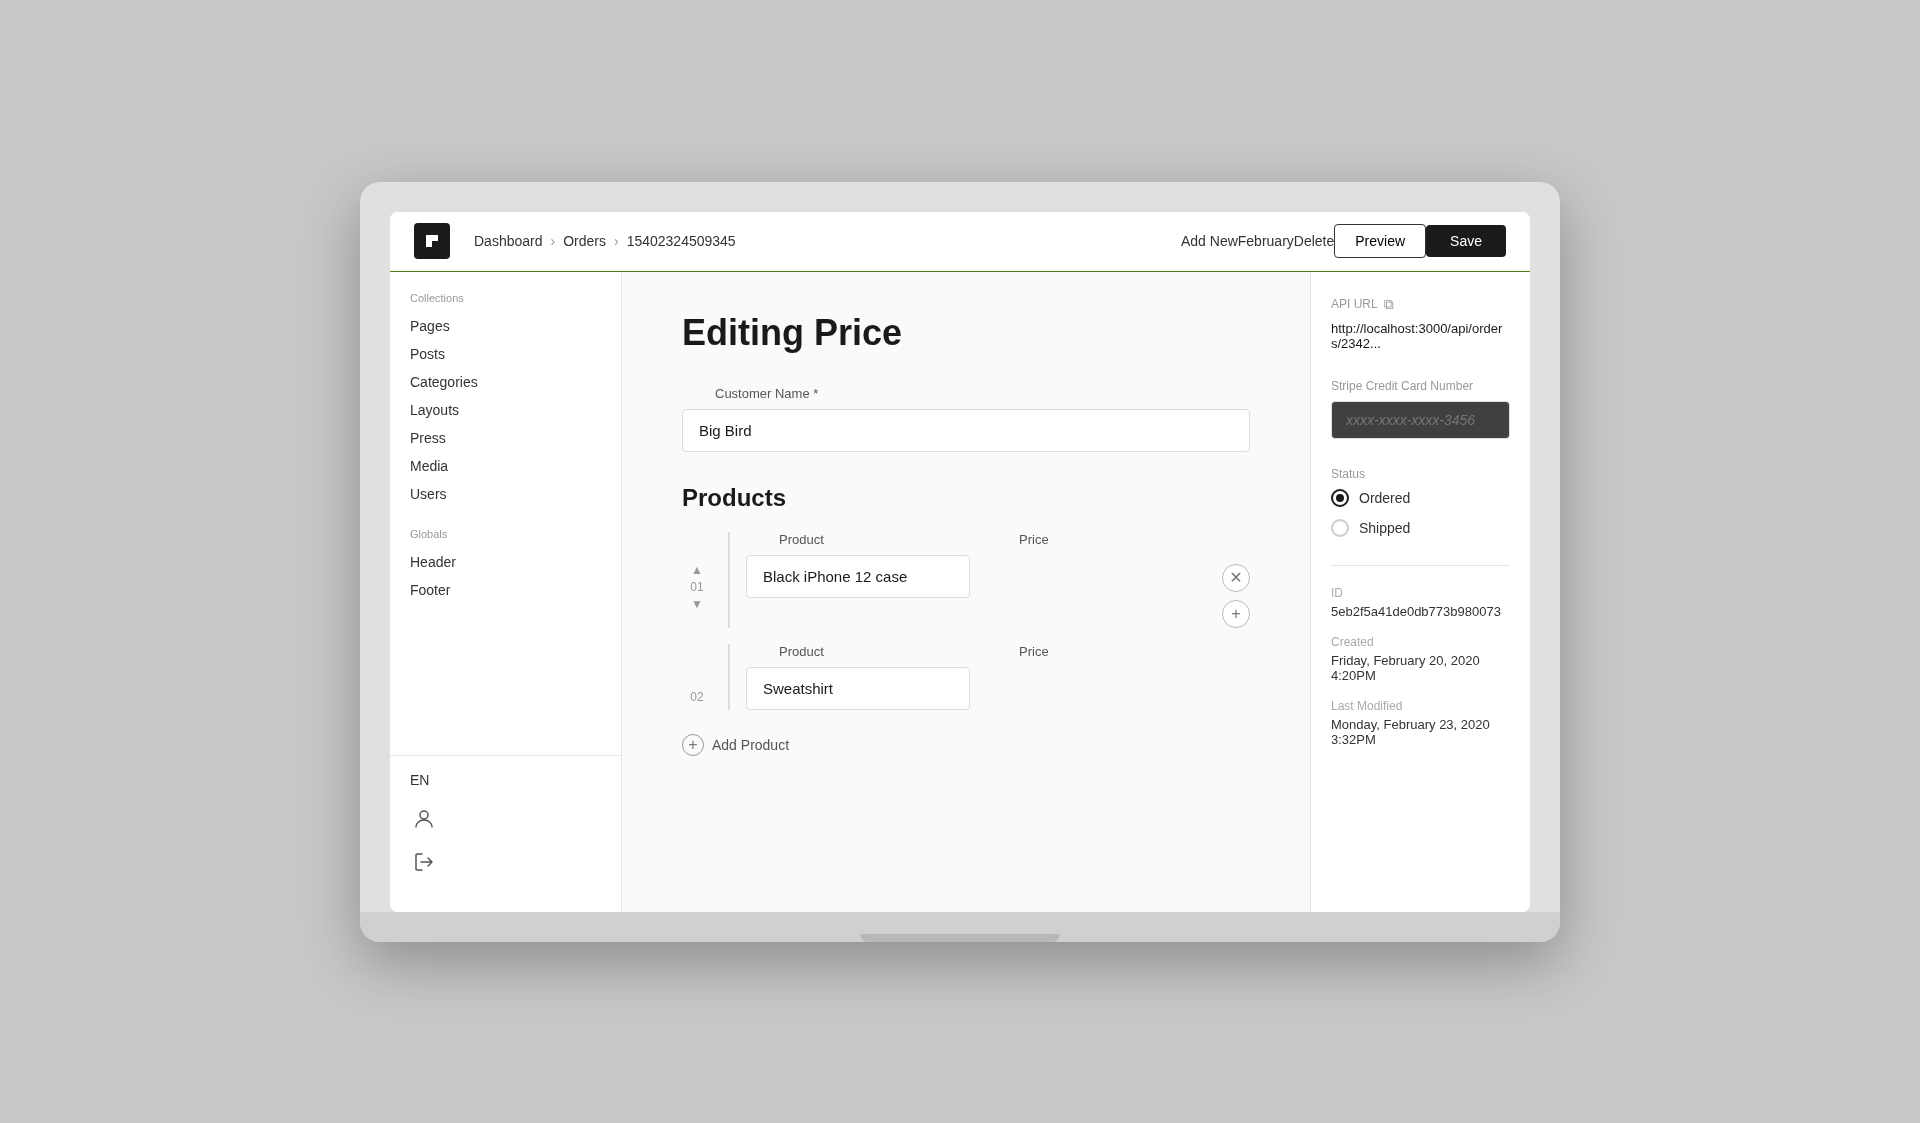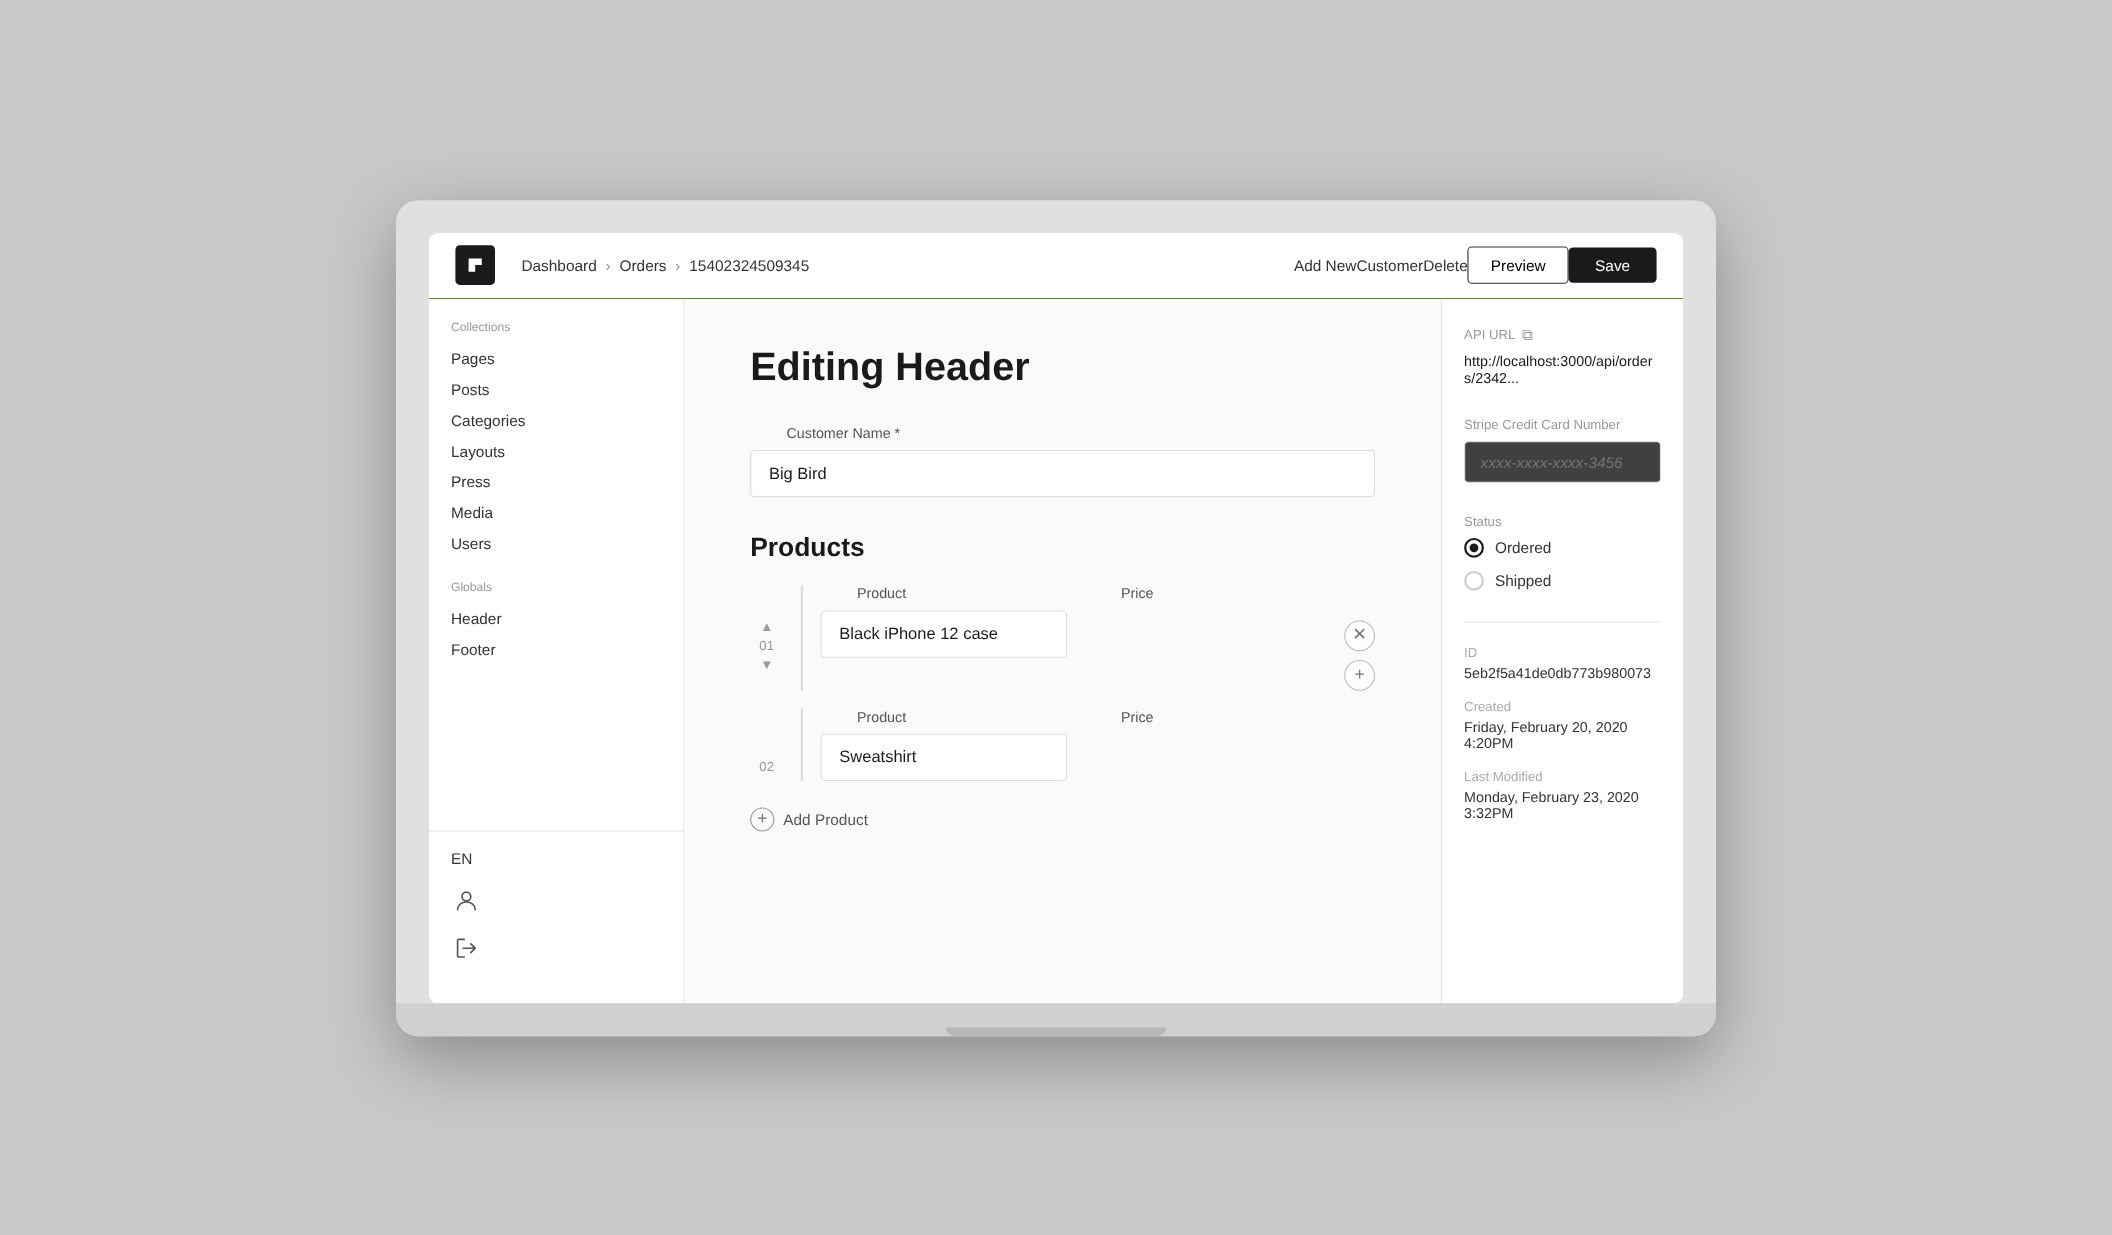--- a/index.html
+++ b/index.html
@@ -443,21 +443,21 @@
         </div>
         <nav class="breadcrumb">
           <span>Dashboard</span>
           <span class="breadcrumb-sep">›</span>
           <span>Orders</span>
           <span class="breadcrumb-sep">›</span>
           <span>15402324509345</span>
         </nav>
         <div class="top-actions">
           <button class="top-action-link">Add New</button>
-          <button class="top-action-link">Customer</button>
+          <button class="top-action-link">February</button>
           <button class="top-action-link">Delete</button>
           <button class="btn-preview">Preview</button>
           <button class="btn-save">Save</button>
         </div>
       </div>
 
       <div class="main-layout">
 
         <aside class="sidebar">
           <div class="sidebar-section-label">Collections</div>
@@ -483,21 +483,21 @@
             <div class="icon-btn">
               <svg width="22" height="22" viewBox="0 0 22 22" fill="none">
                 <path d="M9 3H4a1 1 0 0 0-1 1v14a1 1 0 0 0 1 1h5" stroke="#555" stroke-width="1.5" stroke-linecap="round"></path>
                 <path d="M15 15l4-4-4-4M8 11h11" stroke="#555" stroke-width="1.5" stroke-linecap="round" stroke-linejoin="round"></path>
               </svg>
             </div>
           </div>
         </aside>
 
         <main class="content-area">
-          <h1 class="page-title">Editing Header</h1>
+          <h1 class="page-title">Editing Price</h1>
 
           <div class="field-group">
             <label class="field-label">Customer Name *</label>
             <input class="text-input" type="text" value="Big Bird" style="">
           </div>
 
           <div class="products-section">
             <h2 class="section-title">Products</h2>
 
             <div class="product-row-container">

